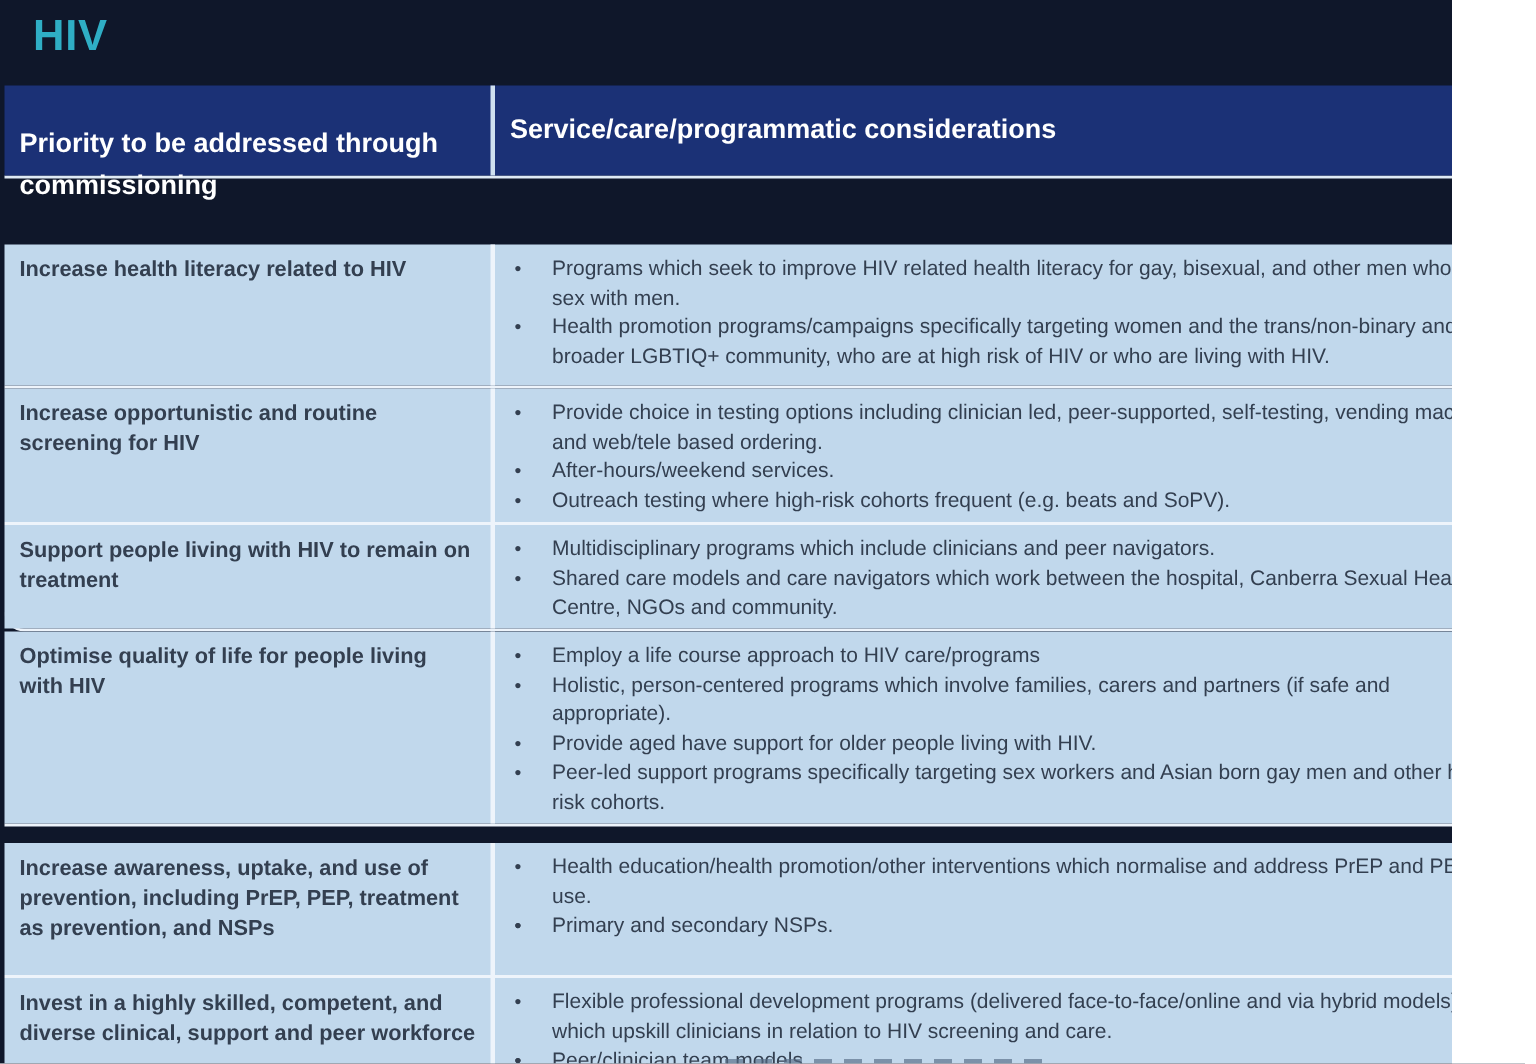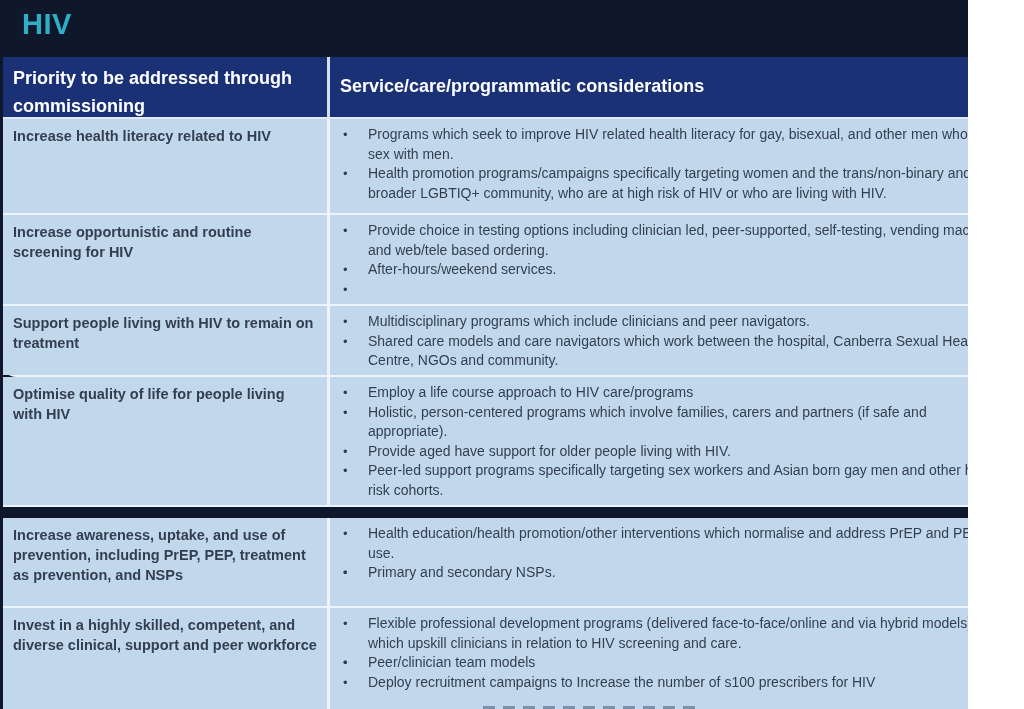--- a/index.html
+++ b/index.html
@@ -48,21 +48,21 @@
     padding:6px 12px 6px 0;
   }
   .header .cell-left,.header .cell-right{
     background:#1b3176;
     color:#ffffff;
     font-weight:bold;
     font-size:18px;
     line-height:28px;
   }
   .header{min-height:60px;border-bottom:2px solid #dfeaf5;}
-  .header .cell-left{border-right:3px solid #cfe0f0;padding-top:7px;}
+  .header .cell-left{border-right:3px solid #cfe0f0;padding-top:24px;}
   .header .cell-right{padding-left:10px;padding-top:15px;}
   .priority{
     font-weight:bold;
     font-size:14.5px;
     line-height:20px;
   }
   ul.considerations{
     margin:0;padding:0;
     list-style:none;
     font-size:14px;
@@ -71,21 +71,21 @@
   ul.considerations li{
     position:relative;
     padding-left:38px;
   }
   ul.considerations .blt{
     position:absolute;
     left:13px;top:0;
     font-size:13px;
   }
   
-  .r1{min-height:94px;}
+  .r1{min-height:94px;margin-top:44px;}
   .r2{min-height:89px;}
   .r3{min-height:69px;border-radius:13px;}
   .r4{min-height:128px;}
   .r5{min-height:88px;margin-top:11px;}
   .r6{min-height:124px;}
   
   .cutoff-frag{
     position:absolute;
     left:483px;bottom:0;
     width:215px;height:3px;
@@ -121,21 +121,21 @@
     </div>
 
     <div class="trow r2">
       <div class="cell-left">
           <div class="priority">Increase opportunistic and routine screening for HIV</div>
         </div>
       <div class="cell-right">
         <ul class="considerations">
           <li><span class="blt">•</span><span>Provide choice in testing options including clinician led, peer-supported, self-testing, vending machines and web/tele based ordering.</span></li>
           <li><span class="blt">•</span><span>After-hours/weekend services.</span></li>
-          <li><span class="blt">•</span></li>
+          <li><span class="blt">•</span><span>Outreach testing where high-risk cohorts frequent (e.g. beats and SoPV).</span></li>
         </ul>
       </div>
     </div>
 
     <div class="trow r3">
       <div class="cell-left">
           <div class="priority">Support people living with HIV to remain on treatment</div>
         </div>
       <div class="cell-right">
         <ul class="considerations">

